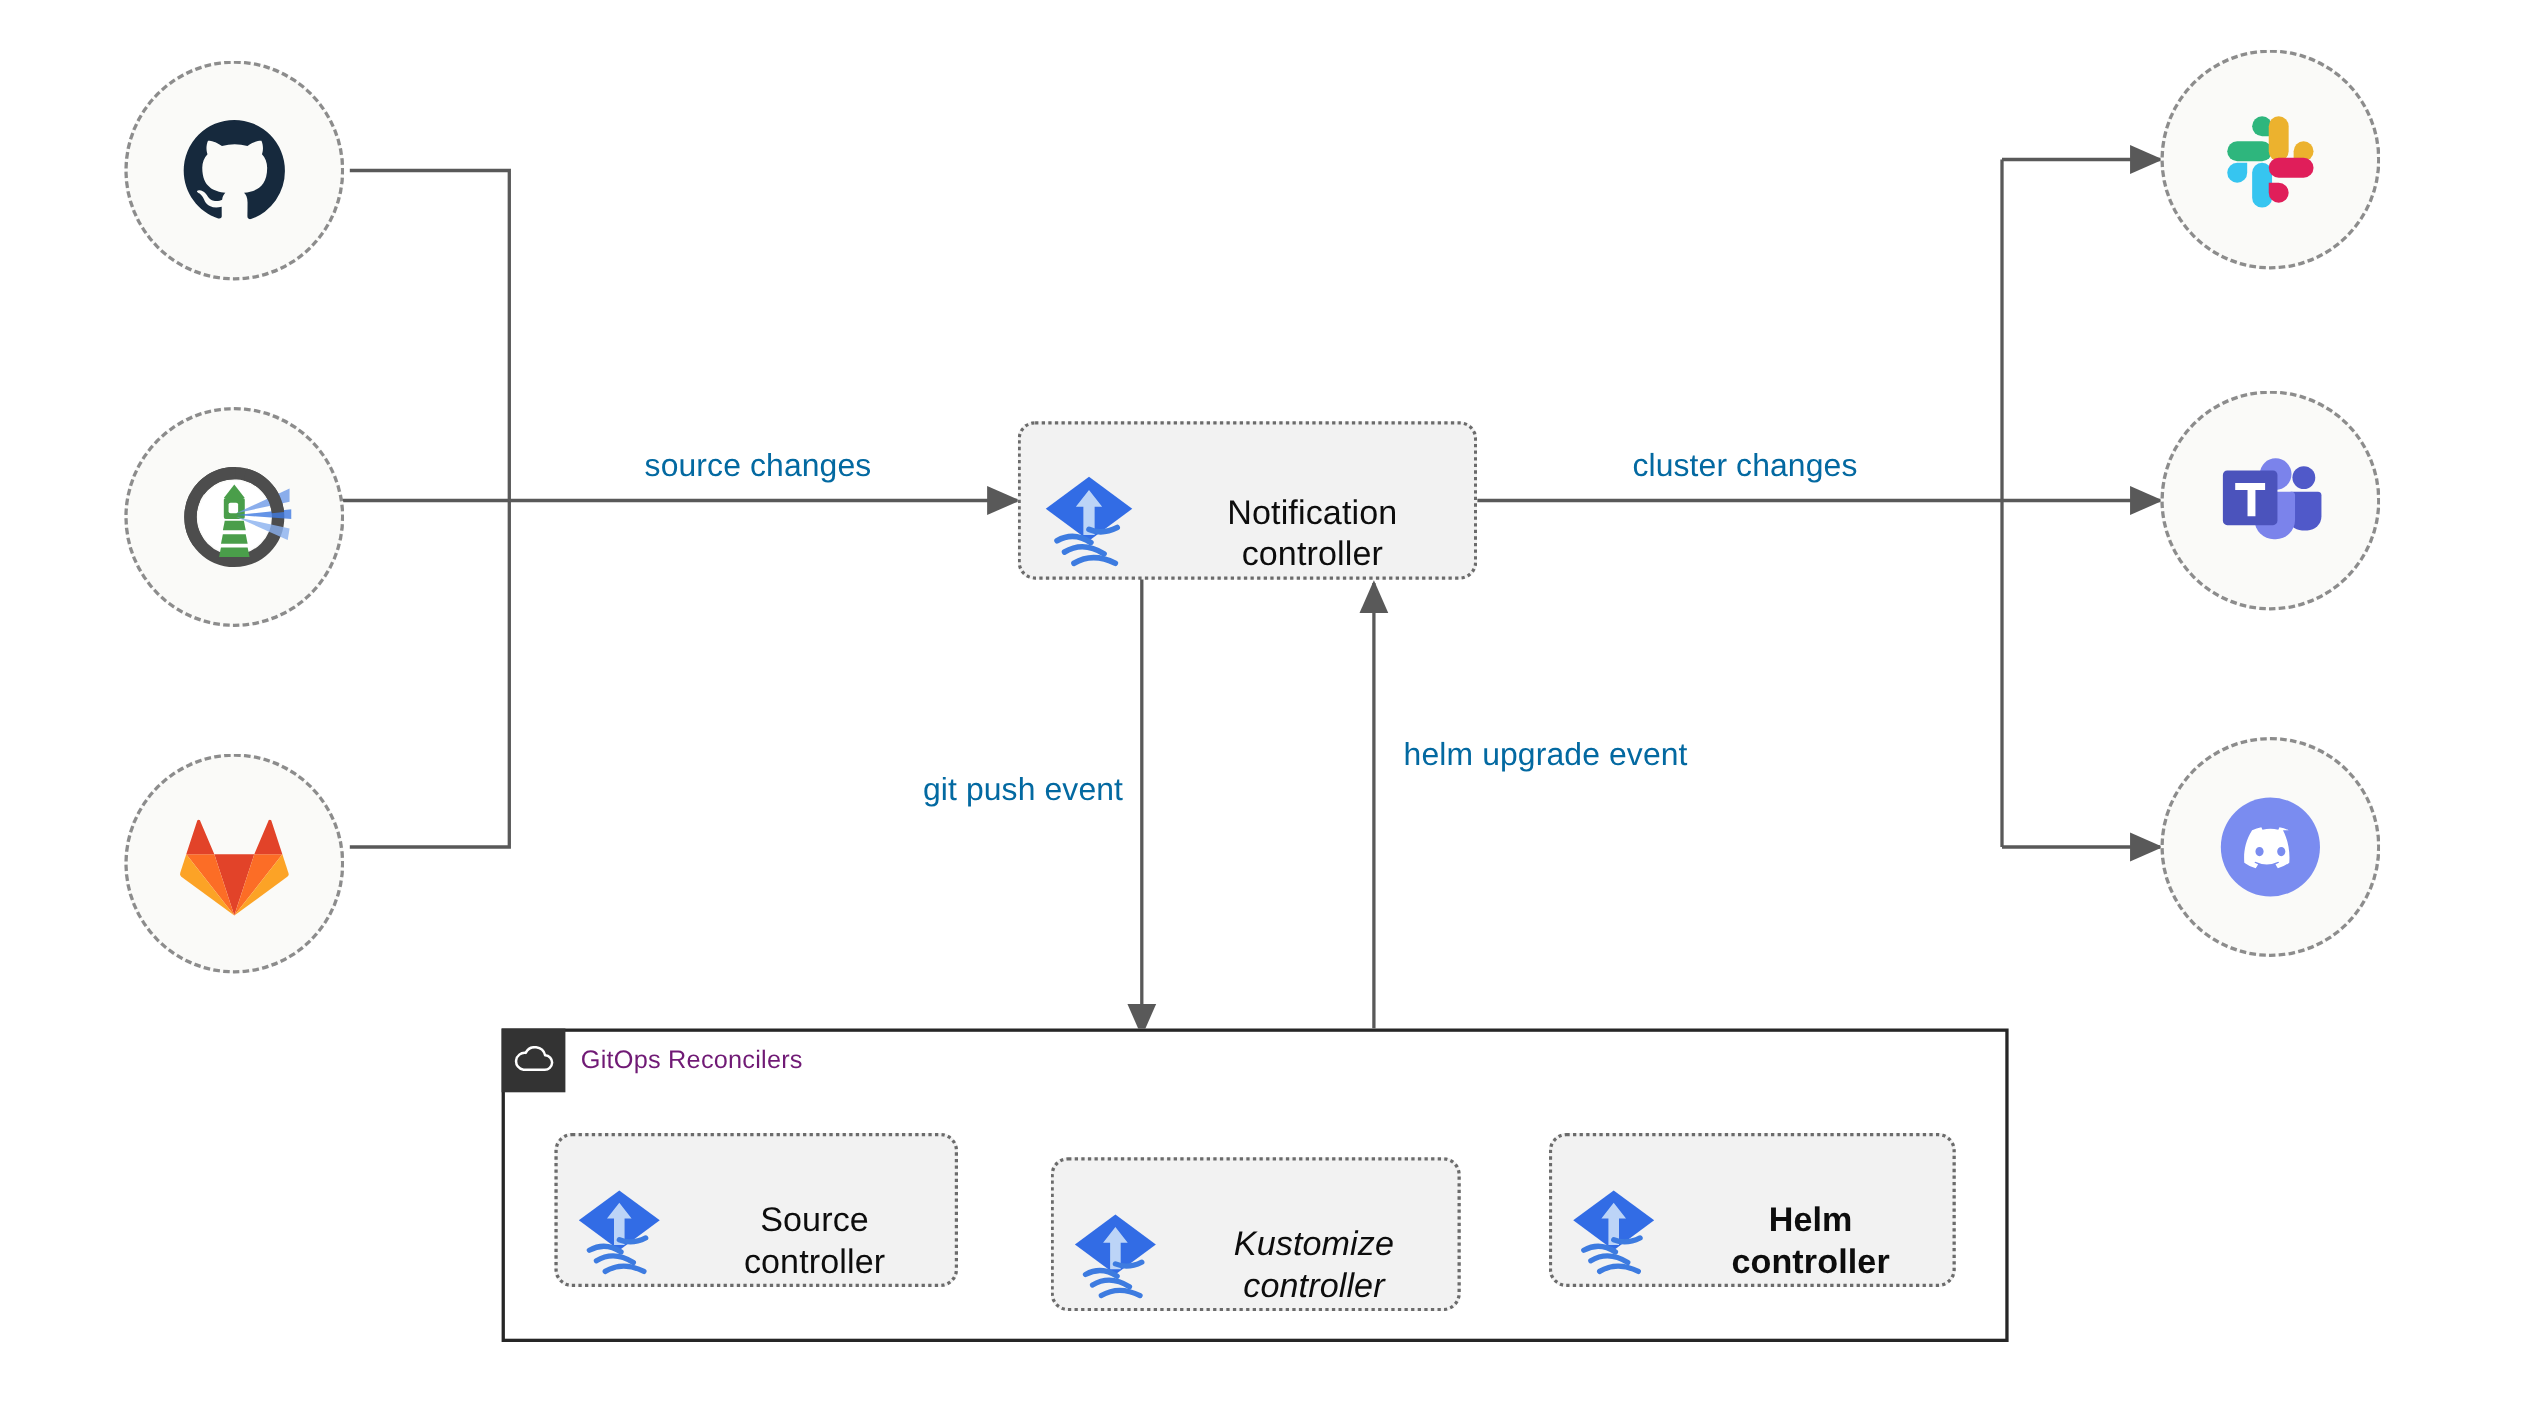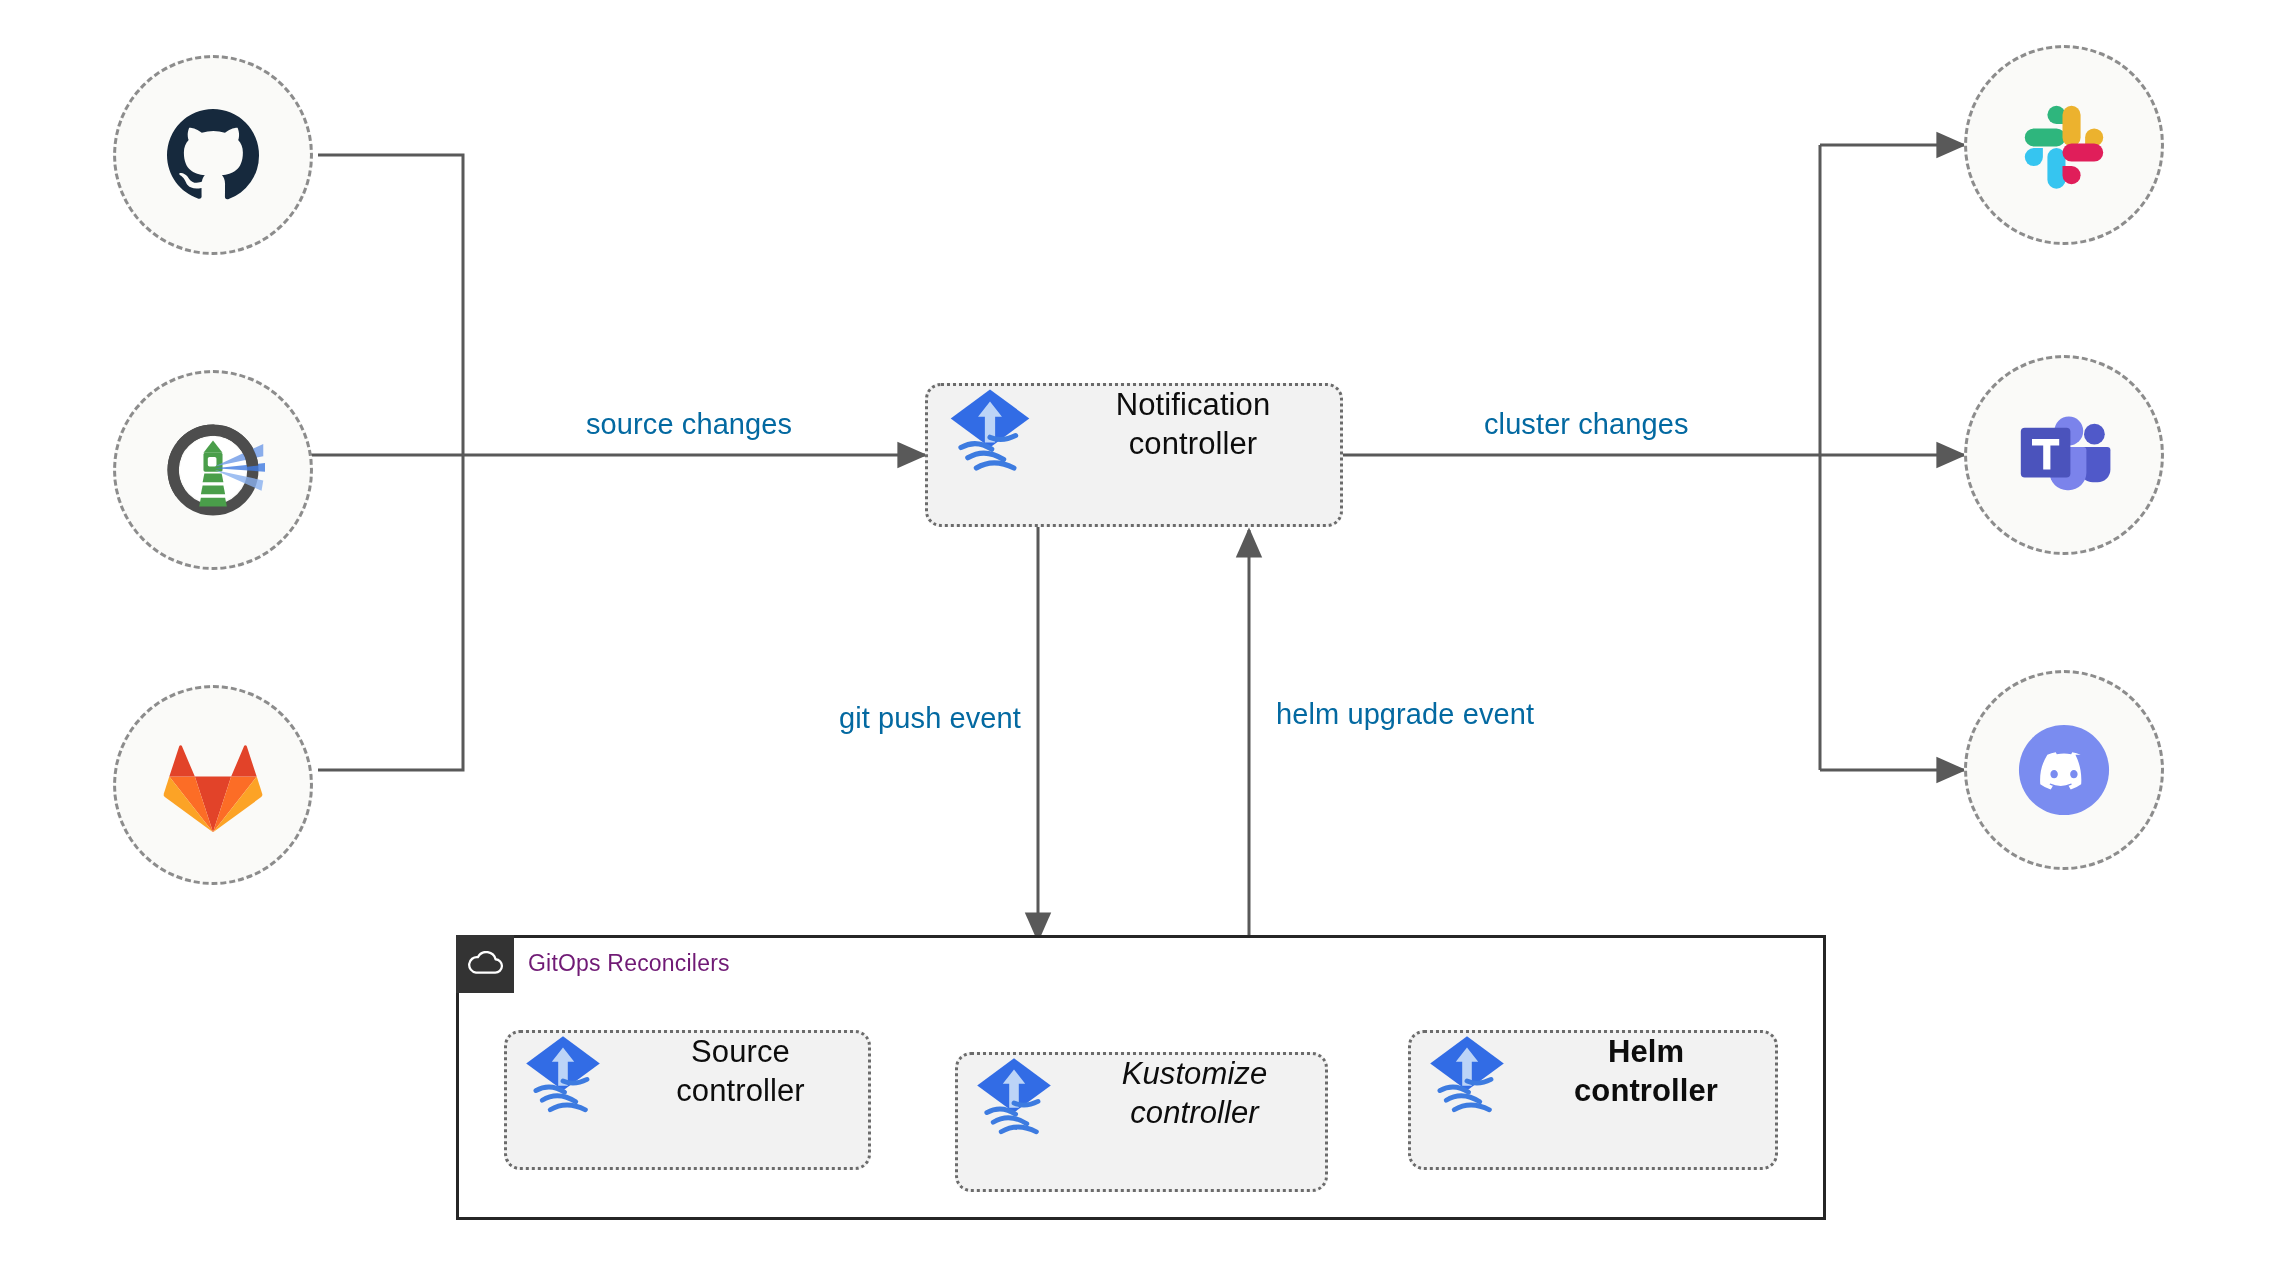--- a/index.html
+++ b/index.html
@@ -10,21 +10,21 @@
   .circle-node{
     position:absolute;width:200px;height:200px;border-radius:50%;
     background:#fafaf8;border:3px dashed #8c8c8c;
     display:flex;align-items:center;justify-content:center;box-sizing:border-box;
   }
   .circle-node svg{display:block;}
 
   
   .ctrl-box{
     position:absolute;background:#f2f2f2;border:3px dotted #6b6b6b;border-radius:16px;
-    display:flex;align-items:flex-start;box-sizing:border-box;
+    display:flex;align-items:flex-end;box-sizing:border-box;
   }
   .ctrl-icon{flex:0 0 auto;display:flex;align-items:center;justify-content:center;}
   .ctrl-label{
     flex:1 1 auto;text-align:center;color:#0d0d0d;line-height:1.25;
     font-size:31px;letter-spacing:0.1px;white-space:pre-line;padding-right:6px;
   }
 
   
   #reconcilers-container{
     position:absolute;left:456px;top:935px;width:1370px;height:285px;
@@ -238,15 +238,15 @@
         </g>
       </svg>
     </span>
     <span class="ctrl-label">Helm
 controller</span>
   </div>
 
   <div class="edge-label" style="left:578px;top:406px;">source changes</div>
   <div class="edge-label" style="left:1464px;top:406px;margin-left:12px;">cluster changes</div>
   <div class="edge-label" style="left:795px;top:700px;margin-left:36px;">git push event</div>
-  <div class="edge-label" style="left:1268px;top:696px;">helm upgrade event</div>
+  <div class="edge-label" style="left:1268px;top:668px;">helm upgrade event</div>
 
 </div>
 
 </body></html>

